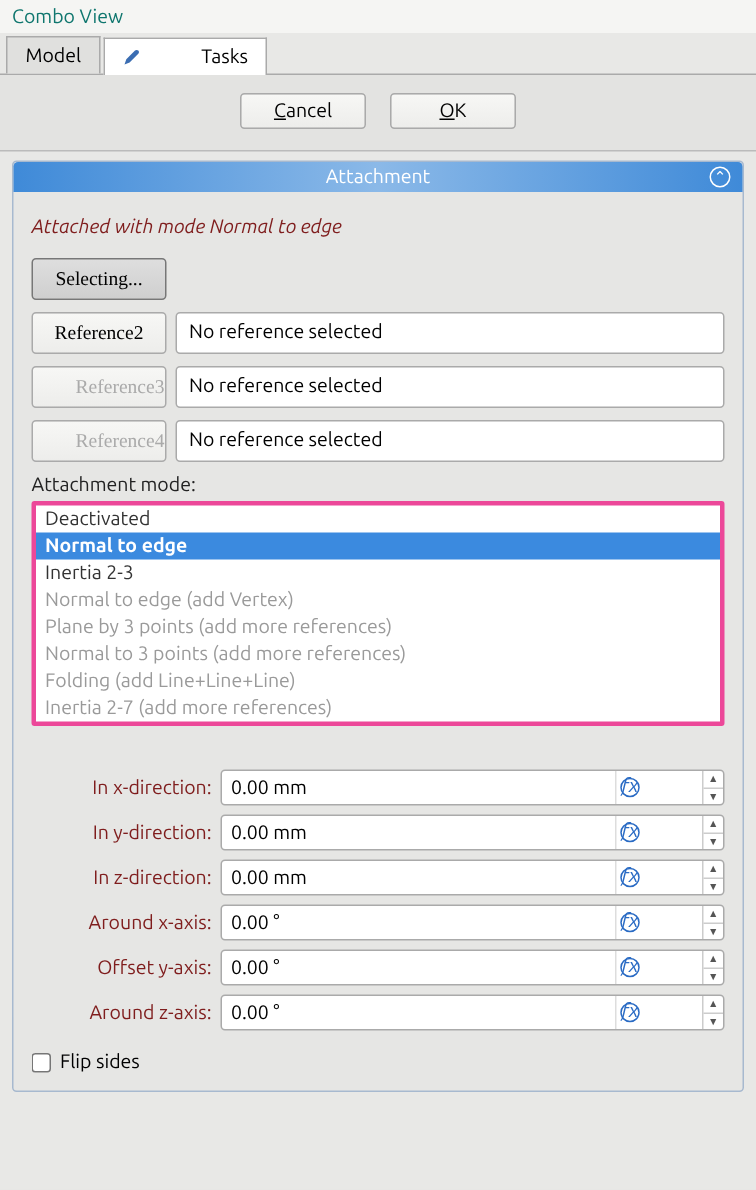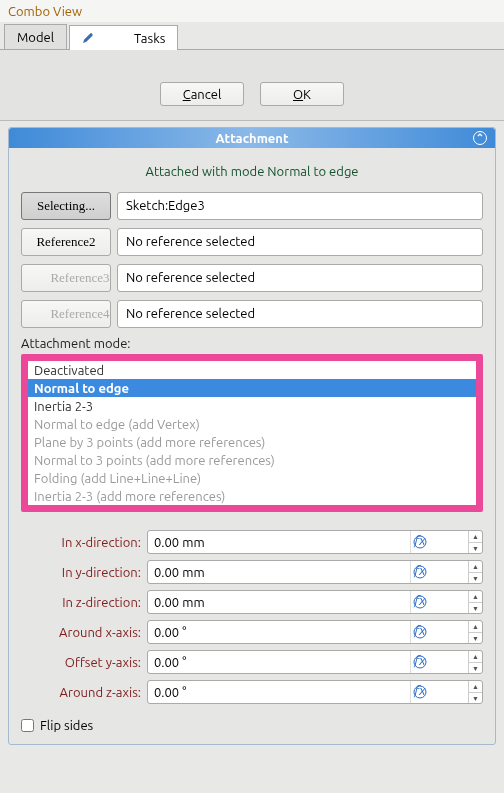--- a/index.html
+++ b/index.html
@@ -1,37 +1,37 @@
 <!DOCTYPE html>
 <html><head>
   <meta charset="utf-8">
   <style>
     * { box-sizing: border-box; margin: 0; padding: 0; font-family: "Segoe UI", "Ubuntu", sans-serif; font-size: 13px; }
     body { background: #e8e8e6; width: 504px; height: 793px; overflow: hidden; }
-    .window-title { padding: 4px 8px; background: #f5f5f3; color: #a16207; }
+    .window-title { padding: 4px 8px; background: #f5f5f3; color: #0f766e; }
     .tabs { display: flex; padding: 2px 4px 0 4px; background: #e8e8e6; border-bottom: 1px solid #aaa; }
     .tab { padding: 5px 12px; border: 1px solid #aaa; border-bottom: none; background: #e0e0de; margin-right: 2px; cursor: pointer; display: flex; align-items: center; gap: 4px; }
     .tab.active { background: #fff; position: relative; top: 1px; gap: 40px; }
     .tab-icon svg { display: block; }
     .button-row { display: flex; justify-content: center; gap: 16px; padding: 12px 0 14px 0; background: #e3e3e1; border-bottom: 1px solid #bbb; }
-    .btn { width: 84px; padding: 4px 0; border: 1px solid #aaa; border-radius: 3px; background: linear-gradient(#f7f7f5,#ededeb); cursor: pointer; text-align: center; margin-top: 20px; }
+    .btn { width: 84px; padding: 4px 0; border: 1px solid #aaa; border-radius: 3px; background: linear-gradient(#f7f7f5,#ededeb); cursor: pointer; text-align: center; }
     .btn u { text-decoration: underline; }
     .panel { margin: 6px 8px 0 8px; border: 1px solid #a7b9cf; border-radius: 3px; background: #e6e6e4; }
-    .panel-header { display: flex; align-items: center; justify-content: space-between; background: linear-gradient(to right,#3f8ad8,#8bb9e8,#3f8ad8); color: #fff; font-weight: bold; padding: 3px 8px; border-radius: 3px 3px 0 0; }
+    .panel-header { display: flex; align-items: center; justify-content: space-between; background: linear-gradient(to right,#3f8ad8,#8bb9e8,#3f8ad8); color: #fff; font-weight: normal; padding: 3px 8px; border-radius: 3px 3px 0 0; }
     .panel-header-title { flex: 1; text-align: center; }
     .collapse-icon { width: 14px; height: 14px; border: 1px solid #fff; border-radius: 50%; display: flex; align-items: center; justify-content: center; cursor: pointer; font-size: 10px; line-height: 1; }
     .panel-body { padding: 10px 12px 12px 12px; }
-    .status-line { text-align: center; color: #14532d; margin: 6px 0 14px 0; }
+    .status-line { color: #7f1d1d; margin: 6px 0 14px 0; font-style: italic; }
     .ref-row { display: flex; gap: 6px; margin-bottom: 8px; }
     .ref-btn { width: 90px; padding: 5px 0; border: 1px solid #aaa; border-radius: 3px; background: linear-gradient(#f7f7f5,#ededeb); cursor: pointer; text-align: center; font-family: Liberation Serif, serif; }
     .ref-btn.disabled { color: #aaa; cursor: default; padding-left: 28px; }
     .ref-btn.selecting { background: linear-gradient(#dedede,#cfcfcf); border-color: #777; }
     .ref-field { flex: 1; padding: 5px 8px; border: 1px solid #aaa; border-radius: 3px; background: #fff; }
     .mode-label { margin: 6px 0 4px 0; color: #222; }
-    .mode-list { border: 7px solid #ec4899; background: #fff; border-radius: 2px; margin-bottom: 18px; }
+    .mode-list { border: 3px solid #ec4899; background: #fff; border-radius: 2px; margin-bottom: 29px; }
     .mode-item { padding: 2px 6px; color: #333; cursor: pointer; }
     .mode-item.disabled { color: #9a9a9a; cursor: default; }
     .mode-item.selected { background: #3b8adf; color: #fff; font-weight: bold; }
     .offset-header { font-weight: bold; color: #222; margin: 6px 0 10px 0; }
     .offset-row { display: flex; align-items: center; gap: 6px; margin-bottom: 6px; }
     .offset-label { width: 120px; text-align: right; color: #7f1d1d; }
     .offset-input-wrap { flex: 1; display: flex; align-items: stretch; border: 1px solid #aaa; border-radius: 3px; background: #fff; height: 24px; gap: 40px; }
     .offset-input { flex: 1; border: none; padding: 0 6px; background: transparent; outline: none; }
     .fx-icon { width: 18px; display: flex; align-items: center; justify-content: center; color: #2a6bc4; border-left: 1px solid #ddd; cursor: pointer; }
     .fx-icon svg { display: block; }
@@ -69,21 +69,20 @@
     <span class="panel-header-title">Attachment</span>
     <span class="collapse-icon">⌃</span>
   </div>
   <div class="panel-body">
 
     <div class="status-line">Attached with mode Normal to edge</div>
 
     <div id="refs">
         <div class="ref-row">
           <div class="ref-btn selecting">Selecting...</div>
-          <div class="ref-field">Sketch:Edge3</div>
         </div>
         <div class="ref-row">
           <div class="ref-btn">Reference2</div>
           <div class="ref-field">No reference selected</div>
         </div>
         <div class="ref-row">
           <div class="ref-btn disabled">Reference3</div>
           <div class="ref-field">No reference selected</div>
         </div>
         <div class="ref-row">
@@ -94,21 +93,21 @@
 
     <div class="mode-label">Attachment mode:</div>
     <div class="mode-list" id="modes">
         <div class="mode-item">Deactivated</div>
         <div class="mode-item selected">Normal to edge</div>
         <div class="mode-item">Inertia 2-3</div>
         <div class="mode-item disabled">Normal to edge (add Vertex)</div>
         <div class="mode-item disabled">Plane by 3 points (add more references)</div>
         <div class="mode-item disabled">Normal to 3 points (add more references)</div>
         <div class="mode-item disabled">Folding (add Line+Line+Line)</div>
-        <div class="mode-item disabled">Inertia 2-3 (add more references)</div>
+        <div class="mode-item disabled">Inertia 2-7 (add more references)</div>
       </div>
 
     <div id="offsets">
         <div class="offset-row">
           <div class="offset-label">In x-direction:</div>
           <div class="offset-input-wrap">
             <input class="offset-input" value="0.00 mm" style="">
             <div class="fx-icon">
               <svg width="14" height="14" viewBox="0 0 14 14">
                 <circle cx="7" cy="7" r="6" fill="none" stroke="#2a6bc4" stroke-width="1"></circle>

